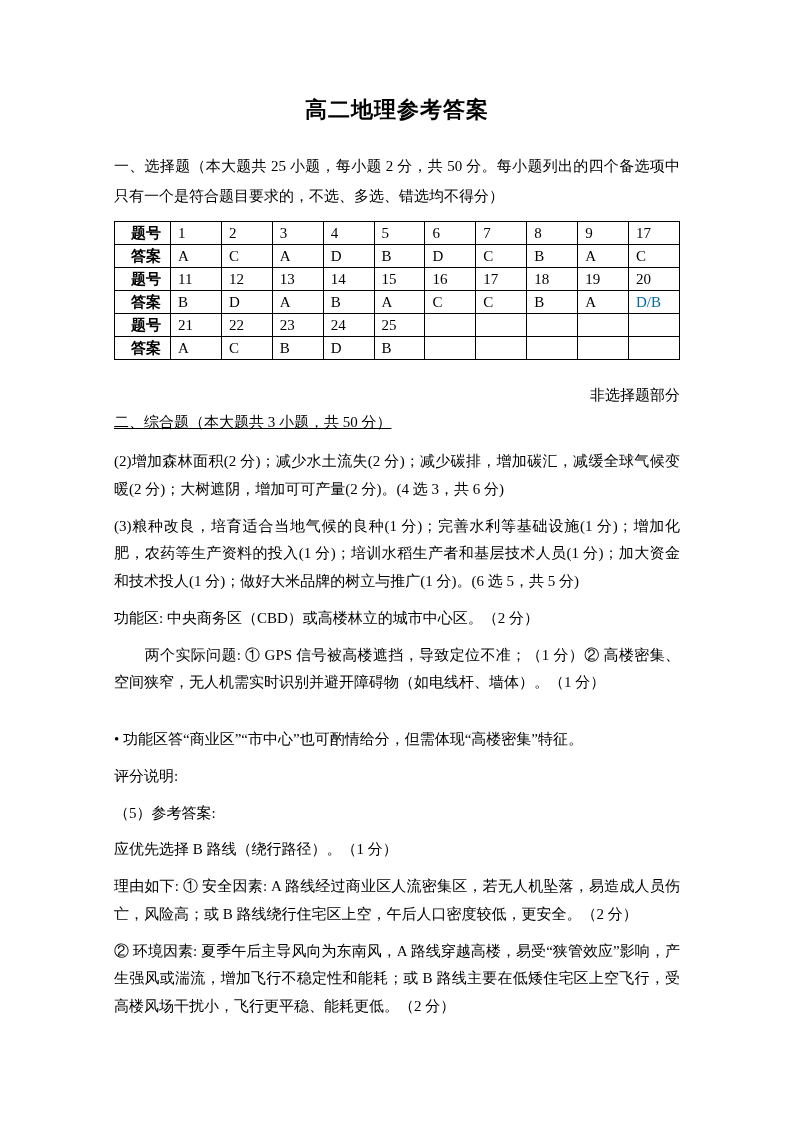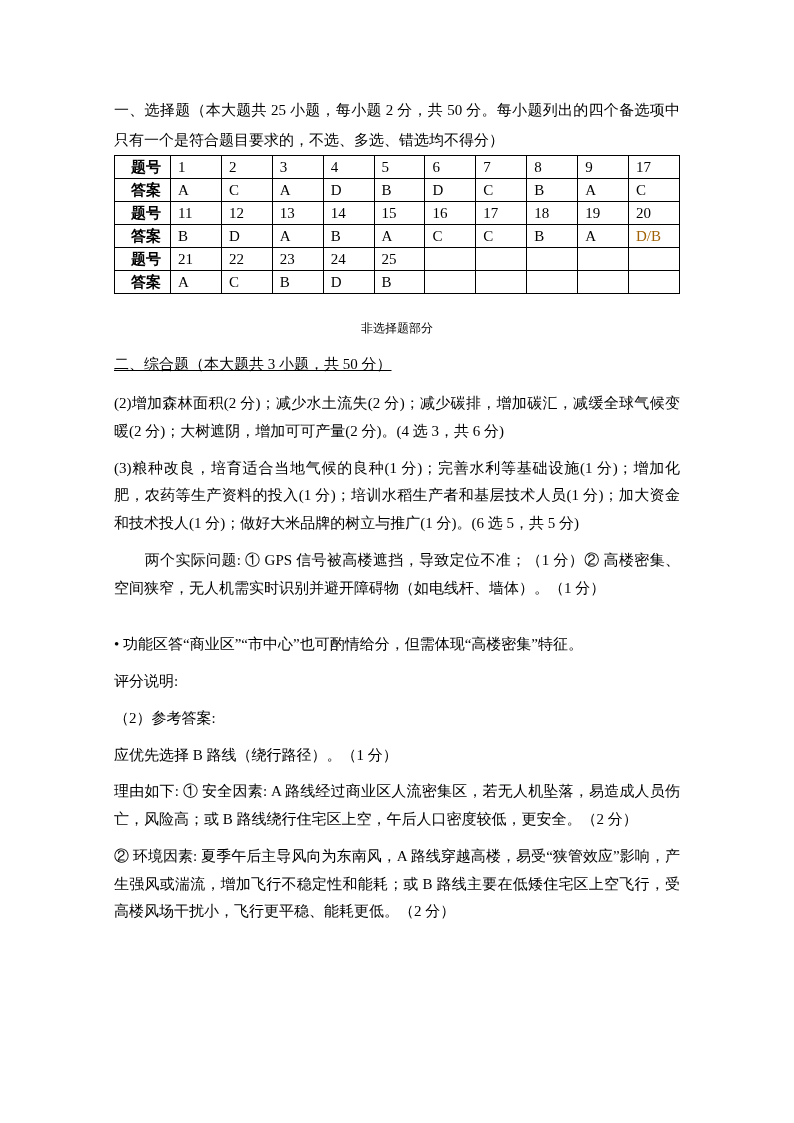--- a/index.html
+++ b/index.html
@@ -20,21 +20,21 @@
   .doc-title {
     text-align: center;
     font-size: 22px;
     font-weight: bold;
     letter-spacing: 1px;
     margin-bottom: 26px;
   }
   .intro {
     font-size: 15px;
     line-height: 2.0;
-    margin-bottom: 0;
+    margin-bottom: 10px;
     text-align: justify;
   }
   table.answer-table {
     border-collapse: collapse;
     width: 100%;
     table-layout: fixed;
     margin-bottom: 26px;
   }
   table.answer-table td {
     border: 1px solid #000000;
@@ -43,23 +43,23 @@
     padding: 0 0 0 7px;
     text-align: left;
     vertical-align: middle;
   }
   table.answer-table td.label-cell {
     font-weight: bold;
     width: 56px;
     text-align: center;
   }
   .section-heading {
-    text-align: center;
-    font-size: 12px;
-    margin: 18px 0 18px 0;
+    text-align: right;
+    font-size: 15px;
+    margin: 18px 0 8px 0;
   }
   .section2-title {
     font-size: 15px;
     margin-bottom: 16px;
     text-decoration: underline;
   }
   .para {
     font-size: 15px;
     line-height: 1.85;
     margin-bottom: 9px;
@@ -68,20 +68,21 @@
   .para:empty {
     height: 20px;
     margin-bottom: 0;
   }
 </style>
 </head>
 <body>
 
 <div class="page">
 
+  <h1 class="doc-title">高二地理参考答案</h1>
 
   <p class="intro">一、选择题（本大题共 25 小题，每小题 2 分，共 50 分。每小题列出的四个备选项中只有一个是符合题目要求的，不选、多选、错选均不得分）</p>
 
   <table class="answer-table">
     <tbody>
         <tr>
           <td class="label-cell">题号</td>
           <td>1</td>
           <td>2</td>
           <td>3</td>
@@ -123,21 +124,21 @@
           <td class="label-cell">答案</td>
           <td>B</td>
           <td>D</td>
           <td>A</td>
           <td>B</td>
           <td>A</td>
           <td>C</td>
           <td>C</td>
           <td>B</td>
           <td>A</td>
-          <td style="color: #a16207; border-radius: 7px;">D/B</td>
+          <td style="color: #0369a1; border-radius: 7px;">D/B</td>
         </tr>
         <tr>
           <td class="label-cell">题号</td>
           <td>21</td>
           <td>22</td>
           <td>23</td>
           <td>24</td>
           <td>25</td>
           <td></td>
           <td></td>
@@ -161,23 +162,24 @@
       </tbody>
   </table>
 
   <div class="section-heading">非选择题部分</div>
 
   <div class="section2-title">二、综合题（本大题共 3 小题，共 50 分）</div>
 
   <div>
       <p class="para">(2)增加森林面积(2 分)；减少水土流失(2 分)；减少碳排，增加碳汇，减缓全球气候变暖(2 分)；大树遮阴，增加可可产量(2 分)。(4 选 3，共 6 分)</p>
       <p class="para">(3)粮种改良，培育适合当地气候的良种(1 分)；完善水利等基础设施(1 分)；增加化肥，农药等生产资料的投入(1 分)；培训水稻生产者和基层技术人员(1 分)；加大资金和技术投人(1 分)；做好大米品牌的树立与推广(1 分)。(6 选 5，共 5 分)</p>
+      <p class="para">功能区: 中央商务区（CBD）或高楼林立的城市中心区。（2 分）</p>
       <p class="para">　　两个实际问题: ① GPS 信号被高楼遮挡，导致定位不准；（1 分）② 高楼密集、空间狭窄，无人机需实时识别并避开障碍物（如电线杆、墙体）。（1 分）</p>
       <p class="para"></p>
       <p class="para">•  功能区答“商业区”“市中心”也可酌情给分，但需体现“高楼密集”特征。</p>
       <p class="para">评分说明:</p>
-      <p class="para">（2）参考答案:</p>
+      <p class="para">（5）参考答案:</p>
       <p class="para">应优先选择 B 路线（绕行路径）。（1 分）</p>
       <p class="para">理由如下: ① 安全因素: A 路线经过商业区人流密集区，若无人机坠落，易造成人员伤亡，风险高；或 B 路线绕行住宅区上空，午后人口密度较低，更安全。（2 分）</p>
       <p class="para">② 环境因素: 夏季午后主导风向为东南风，A 路线穿越高楼，易受“狭管效应”影响，产生强风或湍流，增加飞行不稳定性和能耗；或 B 路线主要在低矮住宅区上空飞行，受高楼风场干扰小，飞行更平稳、能耗更低。（2 分）</p>
     </div>
 
 </div>
 
 </body></html>

